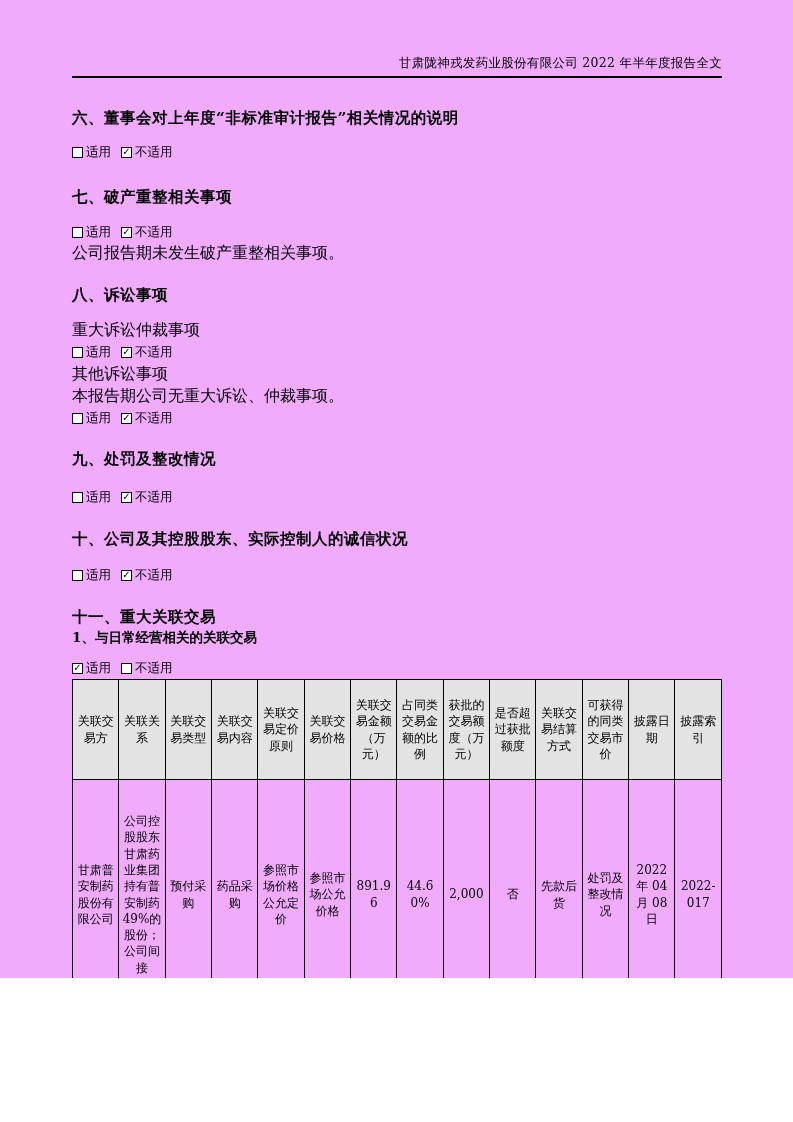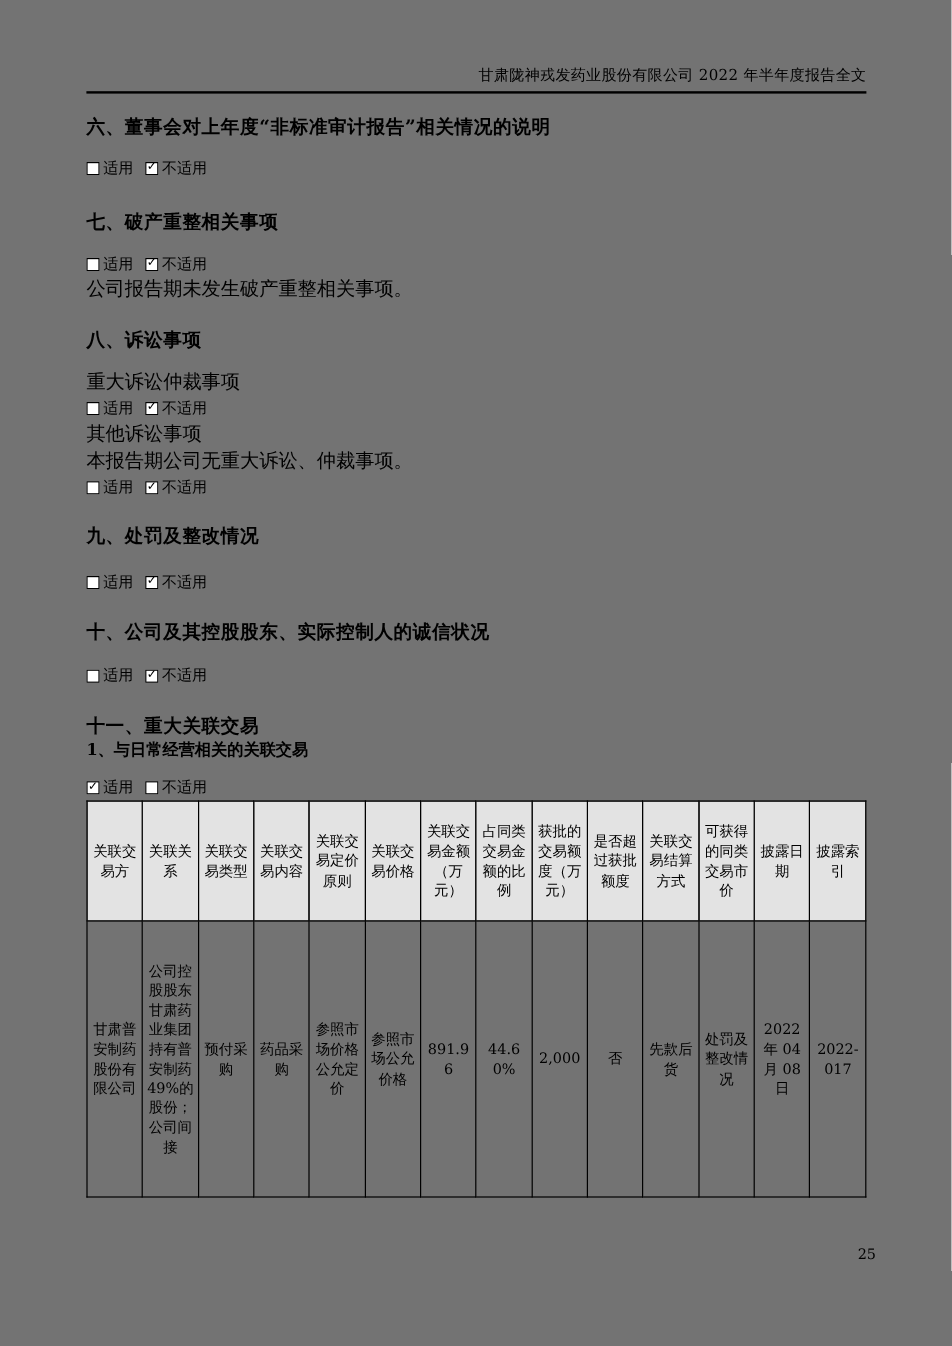--- a/index.html
+++ b/index.html
@@ -1,19 +1,19 @@
 <!DOCTYPE html>
 <html><head>
 <meta charset="utf-8">
 <style>
   * { box-sizing: border-box; }
   html, body { margin: 0; padding: 0; background: #ffffff; }
   .page {
-    width: 793px; height: 1122px;
-    background: #737373;
+    width: 793px; height: 978px;
+    background: #f0abfc;
     position: relative;
     overflow: hidden;
     font-family: "DejaVu Serif", "Liberation Serif", serif;
     color: #000;
   }
   .content { padding: 0 71px 0 72px; }
 
   .doc-header {
     padding-top: 55px;
     padding-bottom: 6px;
@@ -43,21 +43,21 @@
     display: inline-flex; align-items: center; justify-content: center;
     margin-right: 3px;
     background: #fff;
   }
   .cb .tick {
     font-family: "DejaVu Sans", "Liberation Sans", sans-serif;
     font-size: 10px; line-height: 1; visibility: hidden;
   }
   .cb[data-checked="true"] .tick { visibility: visible; }
 
-  #sec6-title  { margin-top: 18px; }
+  #sec6-title  { margin-top: 30px; }
   #sec6-check  { margin-top: 16px; }
   #sec7-title  { margin-top: 27px; }
   #sec7-check  { margin-top: 17px; }
   #sec7-note   { margin-top: 5px; }
   #sec8-title  { margin-top: 24px; }
   #sec8-major-label { margin-top: 17px; }
   #sec8-major-check { margin-top: 6px; }
   #sec8-major-note  { margin-top: 6px; }
   #sec8-other-label { margin-top: 6px; }
   #sec8-other-check { margin-top: 6px; }

